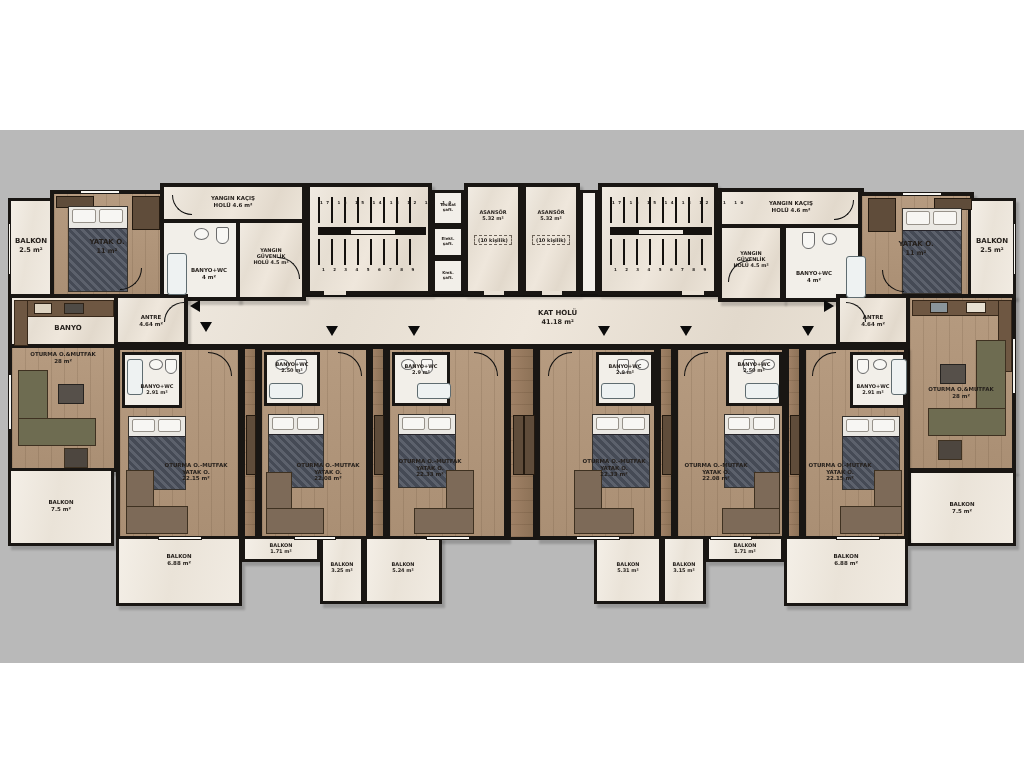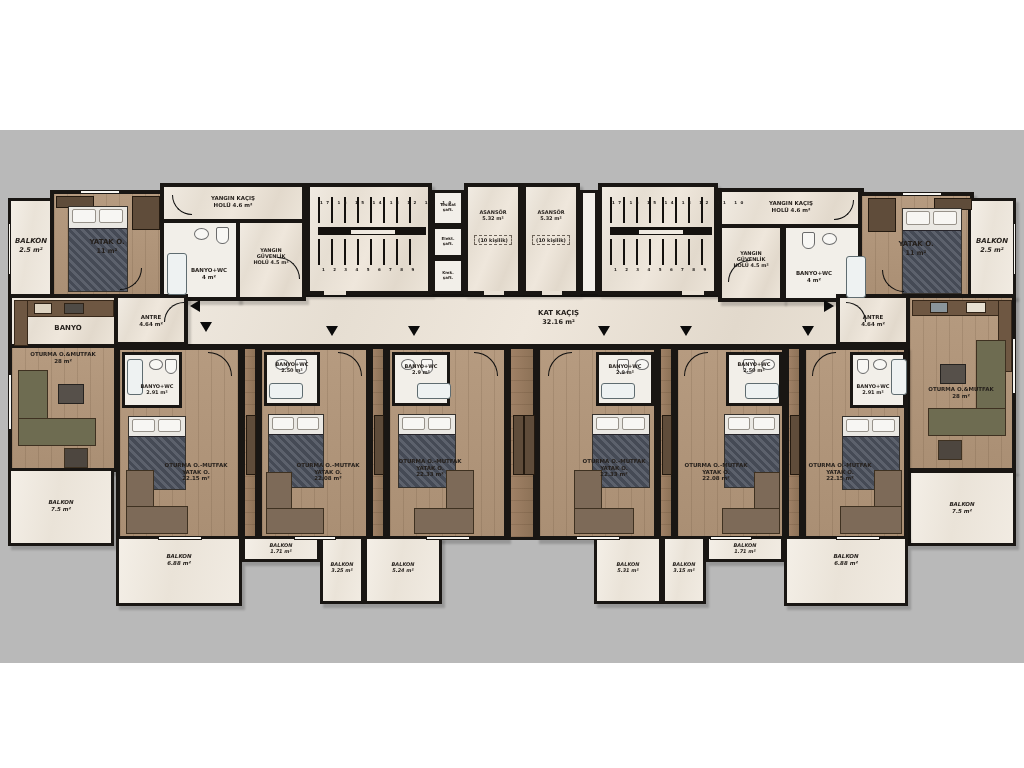--- a/index.html
+++ b/index.html
@@ -5,21 +5,21 @@
   html,body{margin:0;padding:0;}
   #canvas{position:relative;width:1024px;height:768px;background:#ffffff;overflow:hidden;
           font-family:"DejaVu Sans", sans-serif;}
   #band{position:absolute;left:0;top:130px;width:1024px;height:533px;background:#b9b9b9;}
 
   .room{position:absolute;box-sizing:border-box;border:4px solid #191613;
         box-shadow:3px 4px 2px rgba(0,0,0,.18);}
   .thinw{border-width:3px;}
   .noshadow{box-shadow:none;}
   .marble{background:linear-gradient(112deg,#f1ebe2 0%,#e6ded2 28%,#efe7dc 52%,#e2d9cc 78%,#ece4d8 100%);}
-  .marble2{background:linear-gradient(100deg,#f4efe7 0%,#eae3d8 45%,#f1ebe2 100%);font-style:italic;}
+  .marble2{background:linear-gradient(100deg,#f4efe7 0%,#eae3d8 45%,#f1ebe2 100%);}
   .wood{background:repeating-linear-gradient(90deg,rgba(60,40,20,.12) 0 1px,transparent 1px 13px),
                  linear-gradient(180deg,#b69b80,#aa8f74);}
   .woodv{background:repeating-linear-gradient(0deg,rgba(60,40,20,.14) 0 1px,transparent 1px 12px),
                   linear-gradient(90deg,#a08166,#8d7257);}
   .whitefloor{background:#f2efe9;}
 
   .lbl{position:absolute;color:#241f1b;font-weight:700;text-align:center;font-size:7px;
        line-height:1.25;white-space:nowrap;z-index:6;}
   .lbl .n,.lbl .l{display:block;}
   .lbl .a{display:block;font-size:6.5px;}
@@ -63,22 +63,22 @@
   .doorgap{position:absolute;background:#e9e1d5;z-index:5;}
 </style>
 </head>
 <body>
 
 <div id="canvas">
   <div id="band"></div>
 
   <div class="room marble" style="left:114px;top:293px;width:796px;height:55px;">
     <div class="lbl" style="left:420px;top:12px;">
-      <span class="n">KAT KAÇIŞ</span>
-      <span class="a">32.16 m²</span>
+      <span class="n">KAT HOLÜ</span>
+      <span class="a">41.18 m²</span>
     </div>
   </div>
 
   <div class="room marble2 thinw" style="left:8px;top:198px;width:46px;height:100px;">
     <div class="lbl" style="left:0;right:0;top:36px;">
       <span class="n">BALKON</span>
       <span class="a">2.5 m²</span>
     </div>
     <i class="win" style="left:-3px;top:22px;width:3px;height:52px;"></i>
   </div>

